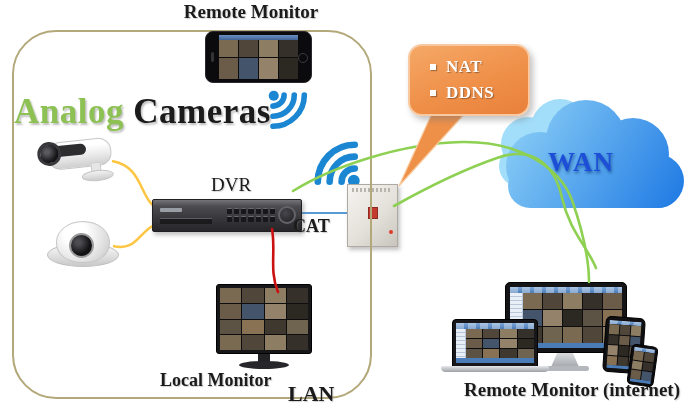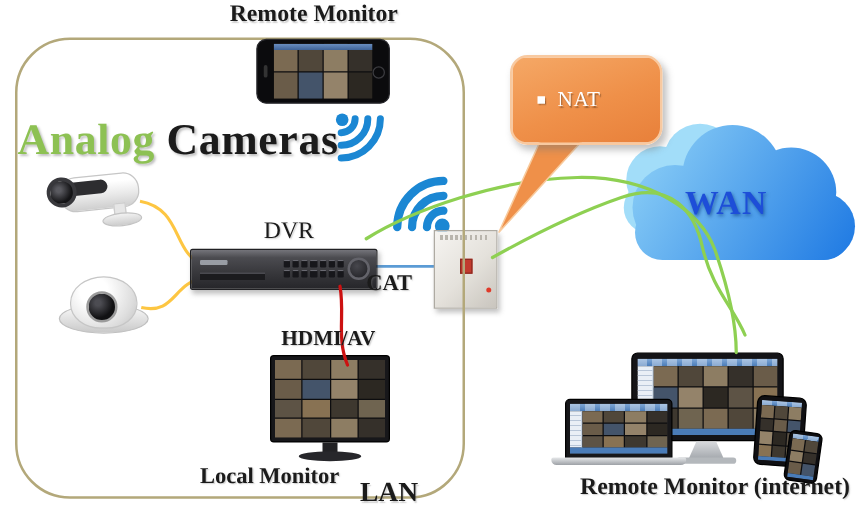--- a/index.html
+++ b/index.html
@@ -40,21 +40,21 @@
   
   .cloud-wrap{position:absolute;left:480px;top:92px;width:213px;height:126px;z-index:2;}
 
   
   .callout{position:absolute;left:408px;top:44px;width:122px;height:72px;z-index:7;
            background:linear-gradient(160deg,#f5a866 0%,var(--callout-orange,#ef9049) 55%,#e8803a 100%);
            border:2px solid #f8c9a0;border-radius:14px;box-shadow:3px 4px 6px rgba(120,120,120,.45);
            display:flex;flex-direction:column;justify-content:center;gap:6px;padding-left:20px;box-sizing:border-box;}
   .callout-row{display:flex;align-items:center;gap:10px;}
   .callout .sq{width:6px;height:6px;background:#fff;box-shadow:1px 1px 1px rgba(0,0,0,.3);}
-  .callout .ctext{color:#fff;font-size:17px;font-weight:400;letter-spacing:.5px;
+  .callout .ctext{color:#fff;font-size:17px;font-weight:700;letter-spacing:.5px;
                   text-shadow:1px 1px 1px rgba(0,0,0,.35);}
   .tail{position:absolute;left:0;top:0;z-index:6;pointer-events:none;}
 
   
   .bullet-cam{position:absolute;left:38px;top:131px;width:80px;height:56px;z-index:4;transform:rotate(-6deg);}
   .bc-body{position:absolute;left:10px;top:9px;width:62px;height:26px;border-radius:13px;
            background:linear-gradient(180deg,#ffffff 20%,#e9e9e9 60%,#cfcfcf 100%);border:1px solid #c6c6c6;}
   .bc-visor{position:absolute;left:2px;top:3px;width:36px;height:11px;border-radius:6px;background:#2d2d30;}
   .bc-lens{position:absolute;left:0px;top:8px;width:24px;height:24px;border-radius:50%;
            background:radial-gradient(circle at 38% 38%,#5a5a60 12%,#141416 65%);border:3px solid #38383c;box-sizing:border-box;}
@@ -192,20 +192,24 @@
 
   <svg class="tail" width="693" height="418" viewBox="0 0 693 418">
     <polygon points="433,111 469,109 399,186" fill="var(--callout-orange,#ef9049)" stroke="#f8cb9e" stroke-width="1.2"></polygon>
   </svg>
 
   <div class="callout">
     <div class="callout-row">
       <span class="sq"></span>
       <span class="ctext">NAT</span>
     </div>
+    <div class="callout-row">
+      <span class="sq"></span>
+      <span class="ctext">DDNS</span>
+    </div>
   </div>
 
   <div class="wifi wifi-1">
     <svg viewBox="0 0 100 100">
       <g fill="none" stroke="var(--wifi-blue,#1b87d3)" stroke-width="10" stroke-linecap="round">
         <path d="M35.9,73.9 A20,20 0 0 1 64.1,73.9"></path>
         <path d="M23.1,61.1 A38,38 0 0 1 76.9,61.1"></path>
         <path d="M10.4,48.4 A56,56 0 0 1 89.6,48.4"></path>
       </g>
       <circle cx="50" cy="86" r="9" fill="var(--wifi-blue,#1b87d3)"></circle>
@@ -398,19 +402,18 @@
         </div>
       </div>
       <div class="vms-bot"></div>
     </div>
   </div>
 
   <div class="label title-top">Remote Monitor</div>
   <div class="label analog-h"><span class="green">Analog</span> <span>Cameras</span></div>
   <div class="label dvr-l">DVR</div>
   <div class="label cat-l">CAT</div>
-  <div class="label hdmi-l">HDMI/AV</div>
   <div class="label localmon-l">Local Monitor</div>
   <div class="label lan-l">LAN</div>
   <div class="label wan-l">WAN</div>
   <div class="label remote-i-l">Remote Monitor (internet)</div>
 
 </div>
 
 </body></html>

